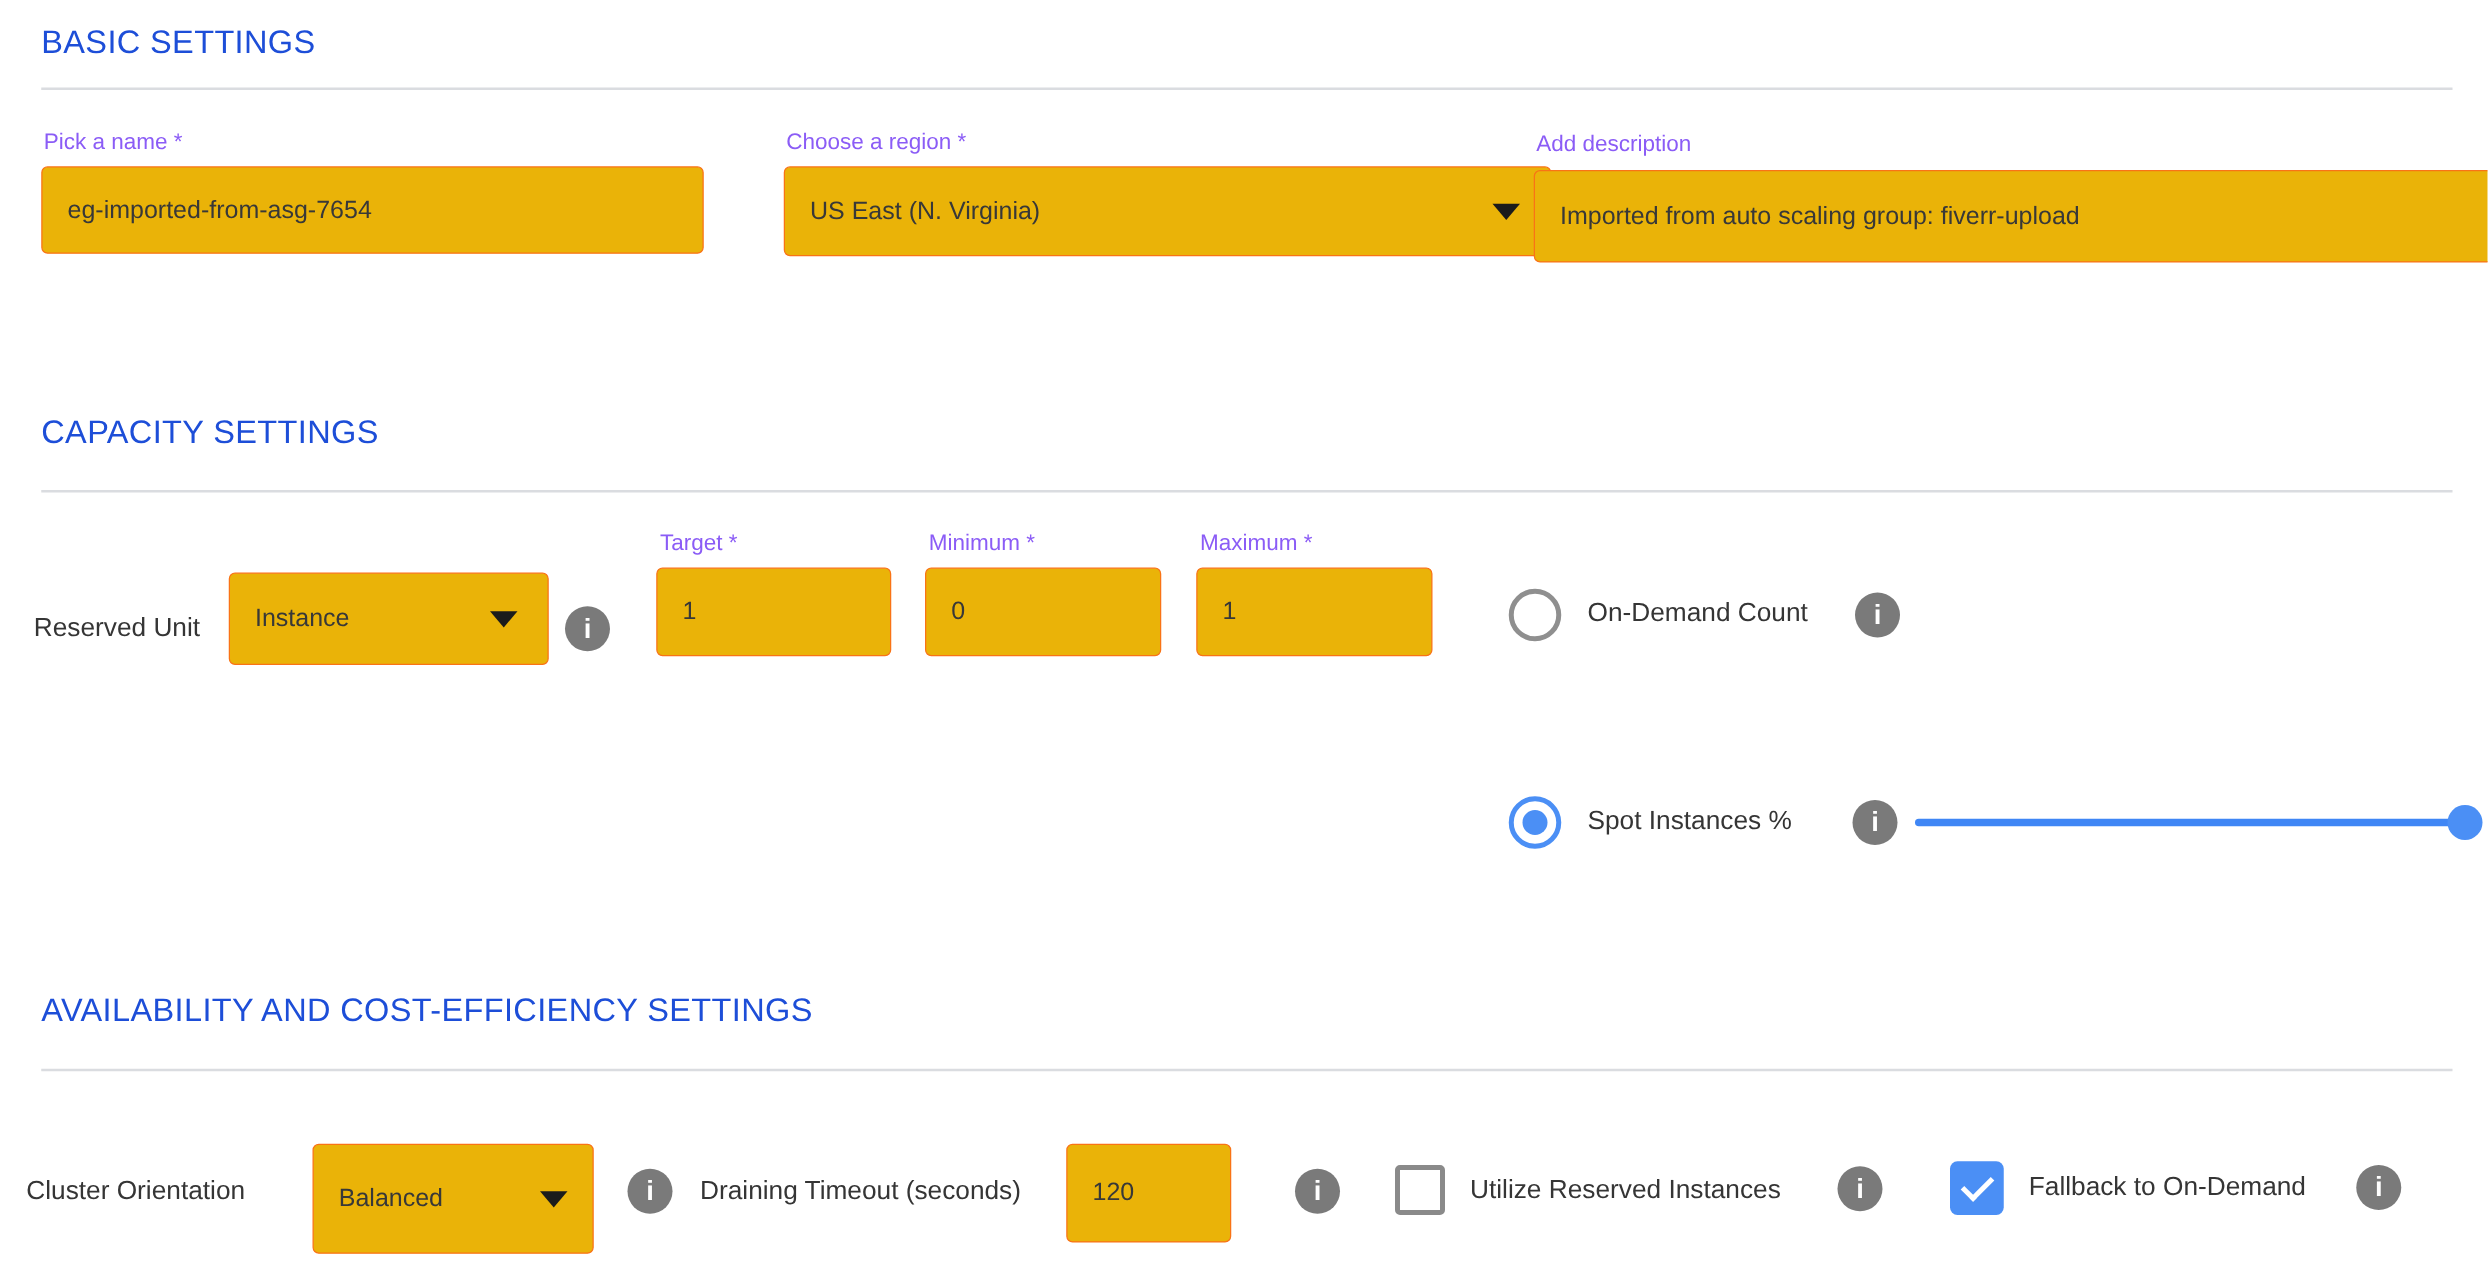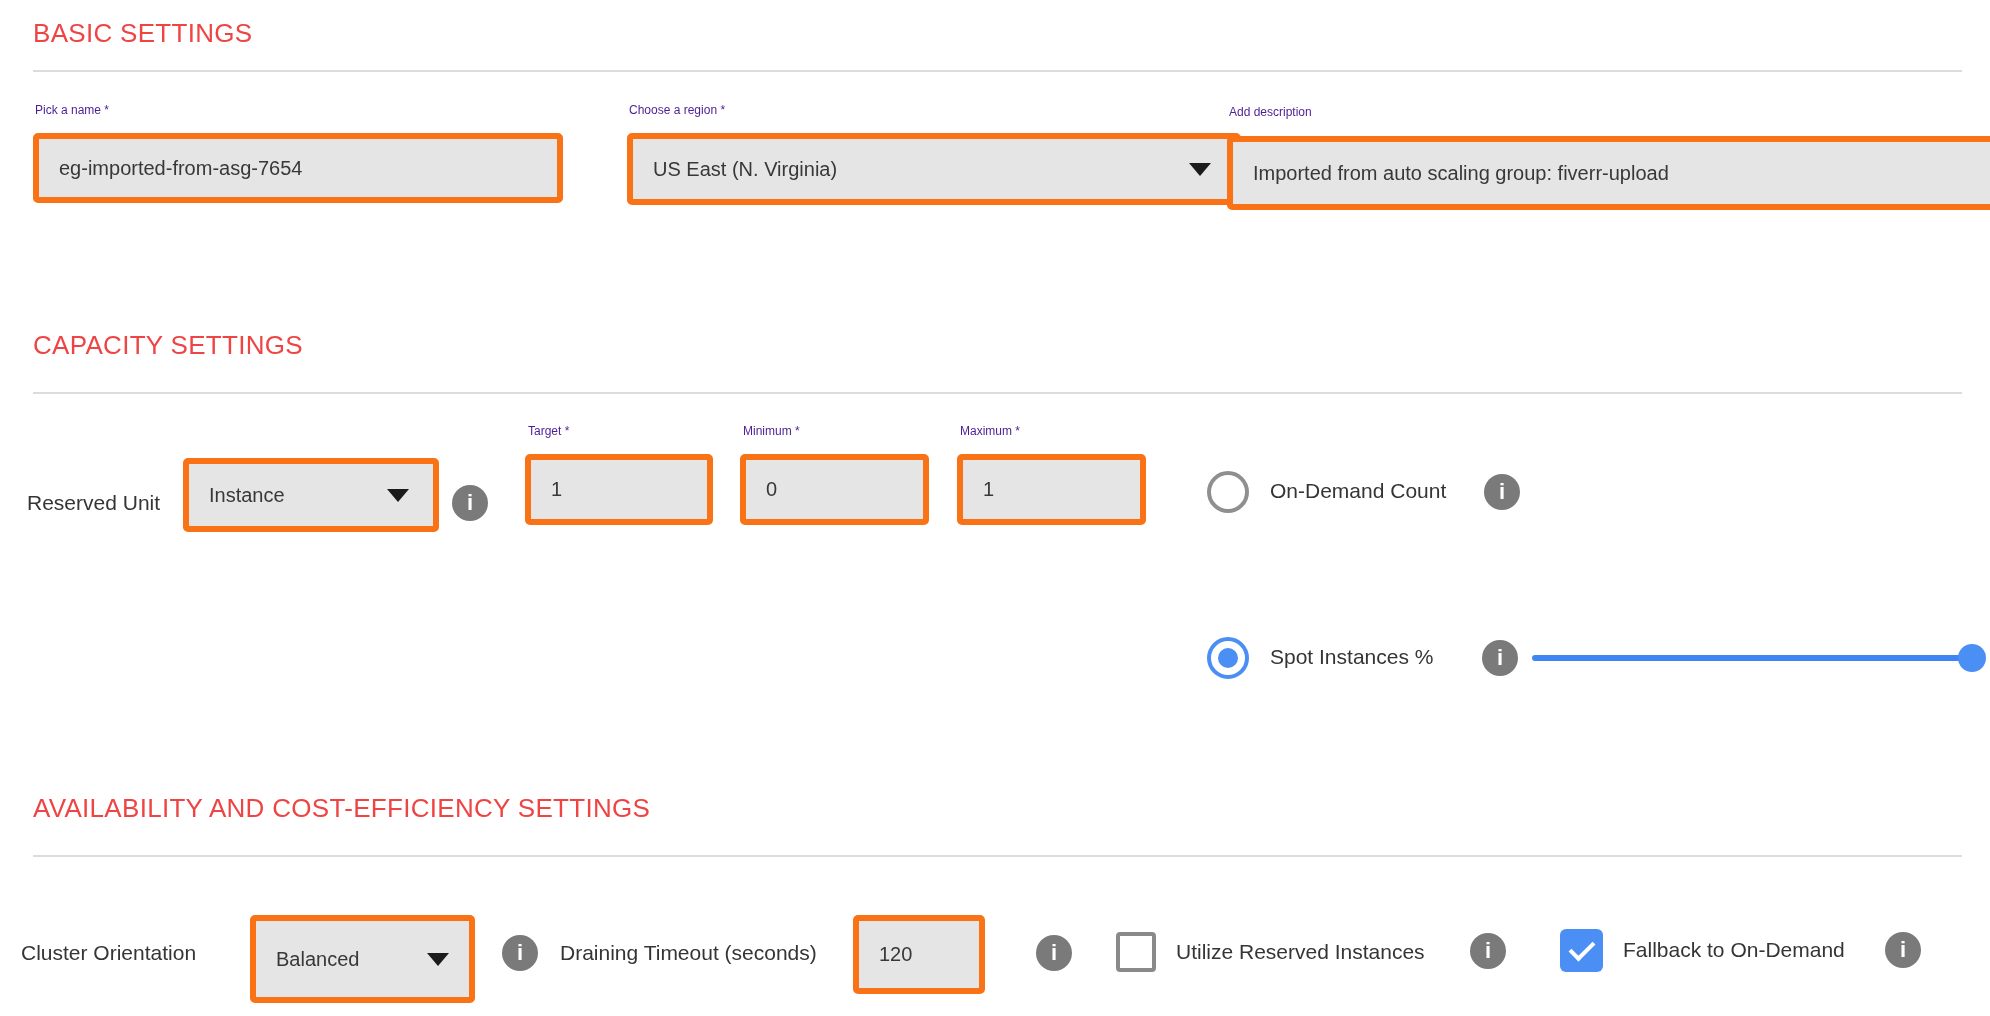--- a/index.html
+++ b/index.html
@@ -2,28 +2,28 @@
 <html><head>
 <meta charset="utf-8">
 <style>
   html,body{margin:0;padding:0;}
   body{
     width:1990px;height:1016px;background:#ffffff;overflow:hidden;position:relative;
     font-family:"Liberation Sans", sans-serif;
     -webkit-font-smoothing:antialiased;
   }
   .sec-title{
-    position:absolute;left:33px;font-size:26px;color:#ef4444;
+    position:absolute;left:33px;font-size:26px;color:#1d4ed8;
     letter-spacing:.3px;font-weight:400;white-space:nowrap;text-align:center;
   }
   .hr{position:absolute;left:33px;width:1929px;height:2px;background:#dadce0;}
-  .flabel{position:absolute;font-size:12px;color:#4c1d95;white-space:nowrap;}
+  .flabel{position:absolute;font-size:18px;color:#8b5cf6;white-space:nowrap;}
   .box{
-    position:absolute;box-sizing:border-box;background:#e5e5e5;
-    border:6px solid #f97316;border-radius:5px;
+    position:absolute;box-sizing:border-box;background:#eab308;
+    border:1px solid #f97316;border-radius:5px;
     display:flex;align-items:center;padding:12px 20px;
     font-size:20px;color:#383838;white-space:nowrap;
   }
   .select{cursor:pointer;}
   .caret{
     position:absolute;right:24px;top:50%;margin-top:-6px;
     width:0;height:0;border-left:11px solid transparent;border-right:11px solid transparent;
     border-top:13px solid #1b1b1b;
   }
   .ctrl-label{position:absolute;font-size:21px;color:#353535;white-space:nowrap;}

